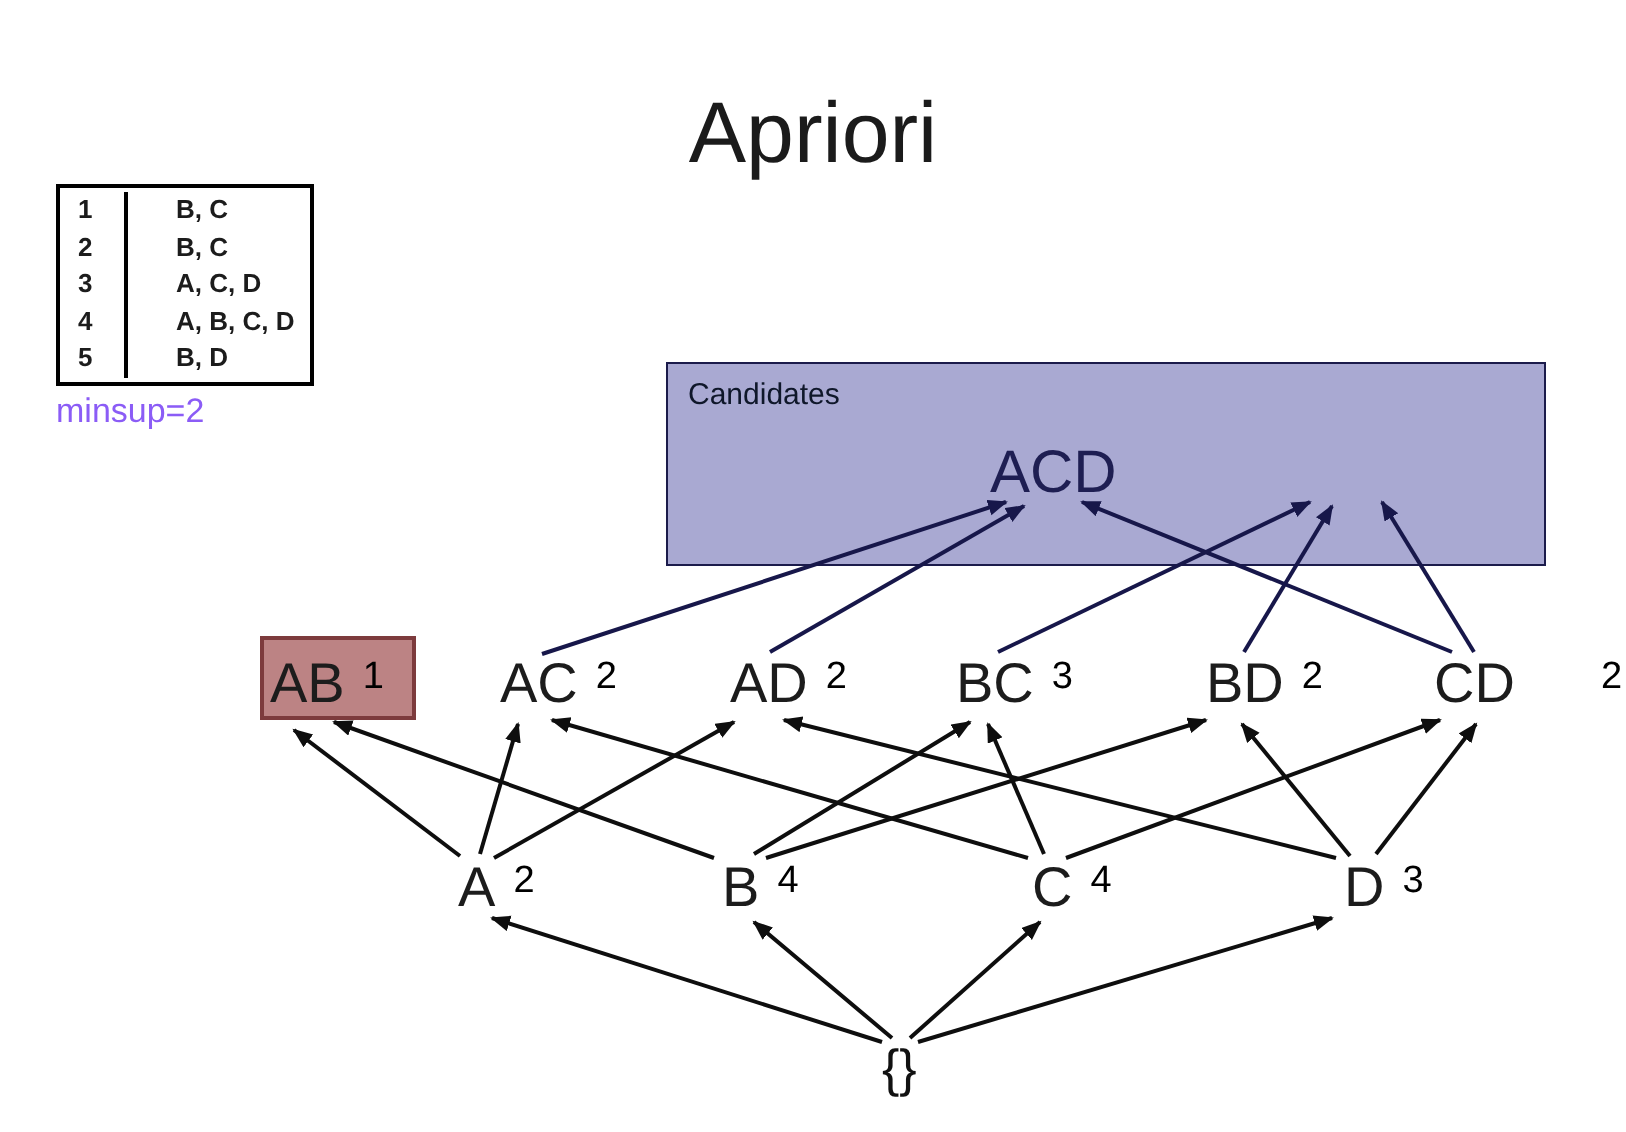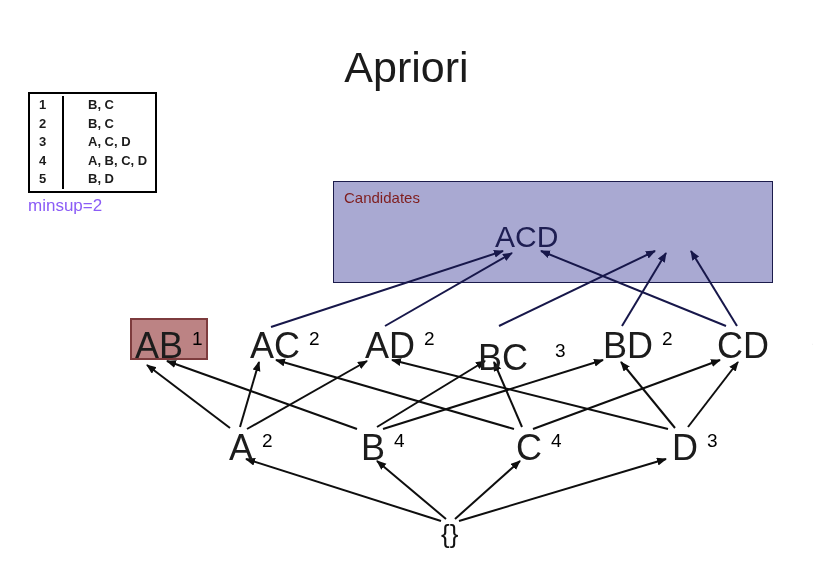--- a/index.html
+++ b/index.html
@@ -21,38 +21,38 @@
   .tx-items{font-size:13px;font-weight:bold;height:18.6px;line-height:18.6px;
     border-left:2px solid #000;padding-left:24px;}
   .tx-table .filler{border-left:2px solid #000;height:100%;}
   .minsup{position:absolute;left:28px;top:196px;font-size:17px;color:#8b5cf6;}
   
   .cand-box{
     position:absolute;left:333px;top:181px;width:440px;height:102px;box-sizing:border-box;
     background:var(--candidate-box-fill,#a9a9d2);
     border:1px solid var(--candidate-box-border,#1b1b4b);
   }
-  .cand-label{position:absolute;left:10px;top:7px;font-size:15px;color:#7f1d1d;}
+  .cand-label{position:absolute;left:10px;top:7px;font-size:15px;color:#0f172a;}
   
   .pruned-box{
     position:absolute;left:130px;top:318px;width:78px;height:42px;box-sizing:border-box;
     background:var(--pruned-fill,#bc8384);
     border:2px solid var(--pruned-border,#7d3b3d);
   }
   
   .edges{position:absolute;left:0;top:0;width:813px;height:566px;}
   .edges line{stroke-width:2;}
   .edges line.base{stroke:var(--arrow,#0e0e0e);}
   .edges line.cand{stroke:var(--arrow-candidate,#17174a);}
   #ah-base path{fill:var(--arrow,#0e0e0e);}
   #ah-cand path{fill:var(--arrow-candidate,#17174a);}
   
   .nodes{position:absolute;left:0;top:0;width:813px;height:566px;pointer-events:none;}
   .node{position:absolute;white-space:nowrap;display:flex;align-items:flex-start;}
-  .node .lbl{font-size:36px;line-height:1;color:var(--text,#1c1c1c);}
+  .node .lbl{font-size:28px;line-height:1;color:var(--text,#1c1c1c);}
   .node .cnt{font-size:19px;line-height:1;color:#000;margin-left:9px;transform:translateY(1px);}
   .node.candidate .lbl{font-size:30px;color:var(--candidate-text,#1e1e52);}
   .node.empty .lbl{font-size:26px;color:#111;}
 </style>
 </head>
 <body>
 
 <div class="slide">
 
   <div class="title">Apriori</div>
@@ -122,21 +122,21 @@
         <span class="cnt">1</span>
       </div>
       <div class="node " style="left: 250px; top: 328px;">
         <span class="lbl">AC</span>
         <span class="cnt">2</span>
       </div>
       <div class="node " style="left: 365px; top: 328px;">
         <span class="lbl">AD</span>
         <span class="cnt">2</span>
       </div>
-      <div class="node " style="left: 478px; top: 340px; gap: 18px;">
+      <div class="node " style="left: 478px; top: 328px;">
         <span class="lbl">BC</span>
         <span class="cnt">3</span>
       </div>
       <div class="node " style="left: 603px; top: 328px;">
         <span class="lbl">BD</span>
         <span class="cnt">2</span>
       </div>
       <div class="node " style="left: 717px; top: 328px; gap: 34px;">
         <span class="lbl">CD</span>
         <span class="cnt">2</span>

